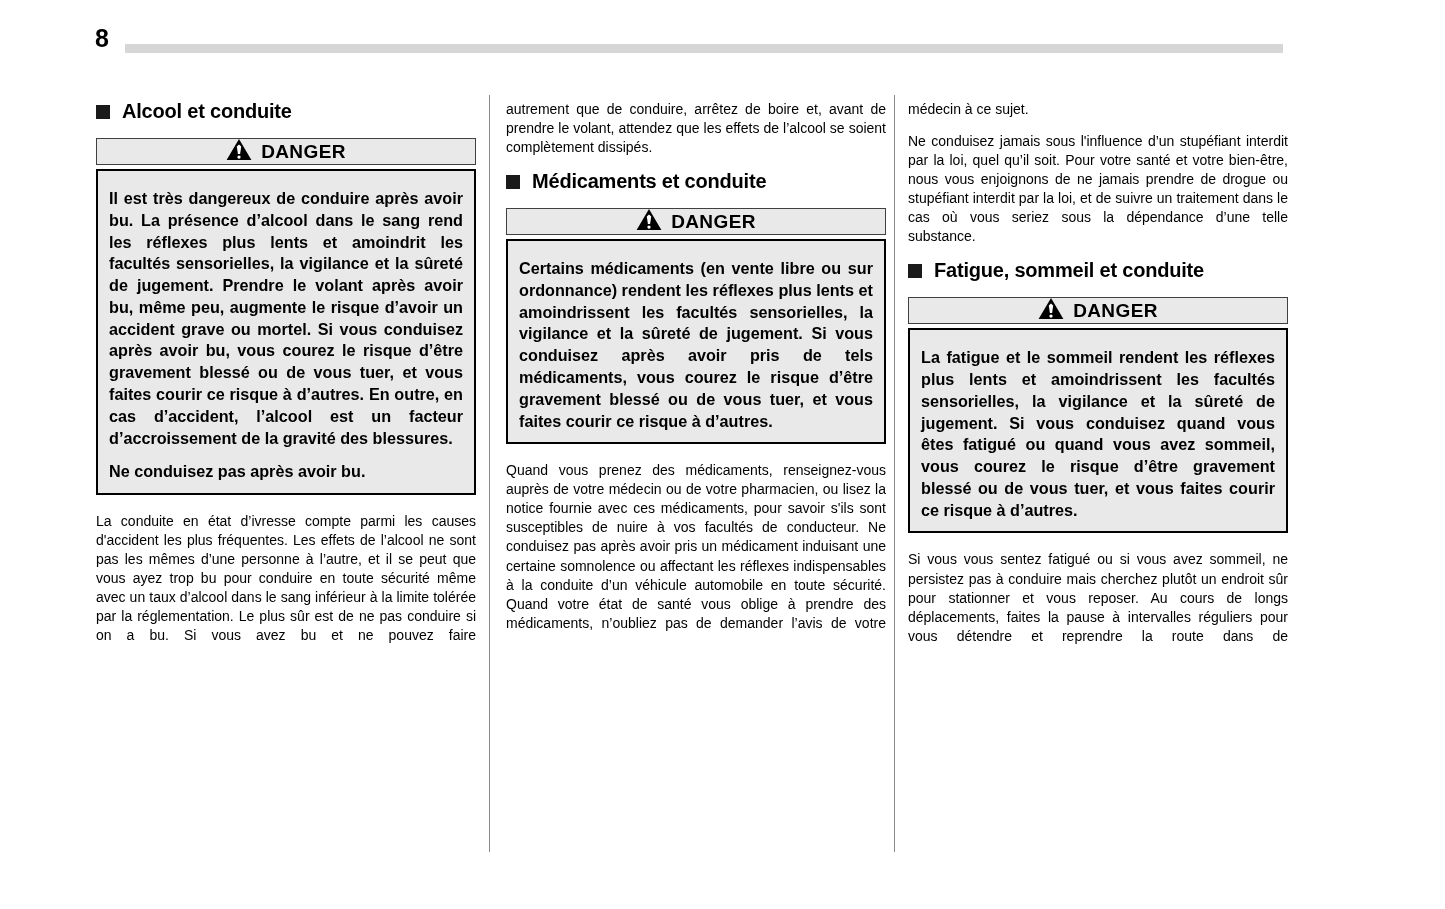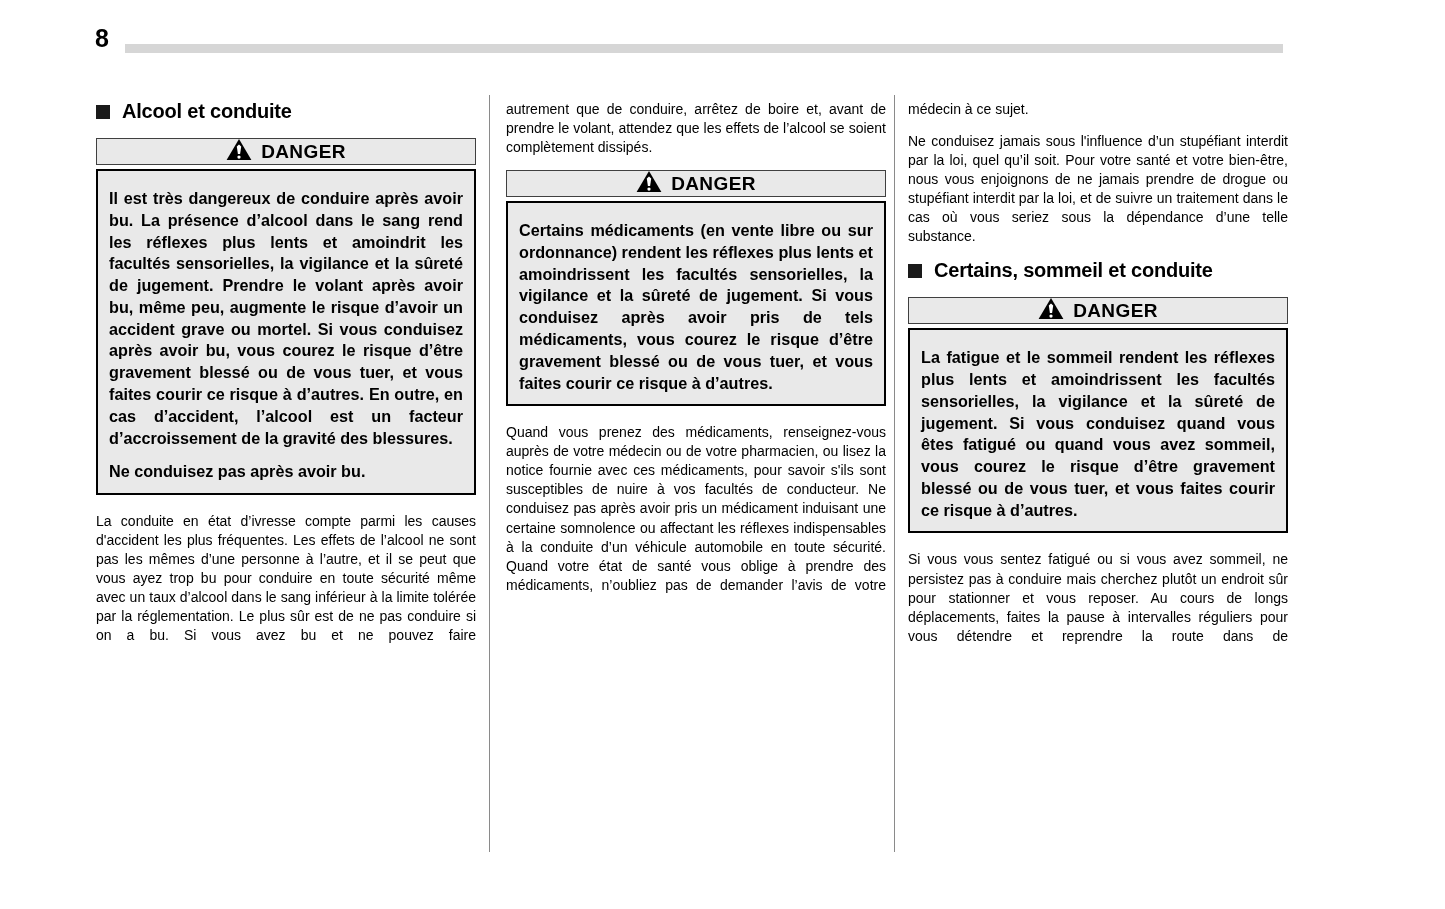--- a/index.html
+++ b/index.html
@@ -171,20 +171,24 @@
         </div>
         <div class="danger-body">
           <p class="danger-text">Il est très dangereux de conduire après avoir bu. La présence d’alcool dans le sang rend les réflexes plus lents et amoindrit les facultés sensorielles, la vigilance et la sûreté de jugement. Prendre le volant après avoir bu, même peu, augmente le risque d’avoir un accident grave ou mortel. Si vous conduisez après avoir bu, vous courez le risque d’être gravement blessé ou de vous tuer, et vous faites courir ce risque à d’autres. En outre, en cas d’accident, l’alcool est un facteur d’accroissement de la gravité des blessures.</p>
           <p class="danger-text">Ne conduisez pas après avoir bu.</p>
         </div>
       </div>
       <p class="body-text last flow-end">La conduite en état d’ivresse compte parmi les causes d'accident les plus fréquentes. Les effets de l’alcool ne sont pas les mêmes d’une personne à l’autre, et il se peut que vous ayez trop bu pour conduire en toute sécurité même avec un taux d’alcool dans le sang inférieur à la limite tolérée par la réglementation. Le plus sûr est de ne pas conduire si on a bu. Si vous avez bu et ne pouvez faire</p>
     </div>
   <div class="col col-2">
       <p class="body-text">autrement que de conduire, arrêtez de boire et, avant de prendre le volant, attendez que les effets de l’alcool se soient complètement dissipés.</p>
+      <div class="section-heading">
+        <span class="heading-bullet"></span>
+        <span>Médicaments et conduite</span>
+      </div>
       <div class="danger-block">
         <div class="danger-header">
           <div class="danger-header-inner">
             <span class="warn-tri"><svg width="26" height="23" viewBox="0 0 26 23" xmlns="http://www.w3.org/2000/svg">
                 <polygon points="13,1 25.4,22 0.6,22" fill="#000000"></polygon>
                 <polygon points="13,6.5 15.2,8.6 14.1,16.0 11.9,16.0 10.8,8.6" fill="#ffffff"></polygon>
                 <circle cx="13" cy="19.1" r="1.65" fill="#ffffff"></circle>
               </svg></span>
             <span class="danger-label">DANGER</span>
           </div>
@@ -193,21 +197,21 @@
           <p class="danger-text">Certains médicaments (en vente libre ou sur ordonnance) rendent les réflexes plus lents et amoindrissent les facultés sensorielles, la vigilance et la sûreté de jugement. Si vous conduisez après avoir pris de tels médicaments, vous courez le risque d’être gravement blessé ou de vous tuer, et vous faites courir ce risque à d’autres.</p>
         </div>
       </div>
       <p class="body-text last flow-end">Quand vous prenez des médicaments, renseignez-vous auprès de votre médecin ou de votre pharmacien, ou lisez la notice fournie avec ces médicaments, pour savoir s'ils sont susceptibles de nuire à vos facultés de conducteur. Ne conduisez pas après avoir pris un médicament induisant une certaine somnolence ou affectant les réflexes indispensables à la conduite d’un véhicule automobile en toute sécurité. Quand votre état de santé vous oblige à prendre des médicaments, n’oubliez pas de demander l’avis de votre</p>
     </div>
   <div class="col col-3">
       <p class="body-text">médecin à ce sujet.</p>
       <p class="body-text">Ne conduisez jamais sous l'influence d’un stupéfiant interdit par la loi, quel qu’il soit. Pour votre santé et votre bien-être, nous vous enjoignons de ne jamais prendre de drogue ou stupéfiant interdit par la loi, et de suivre un traitement dans le cas où vous seriez sous la dépendance d’une telle substance.</p>
       <div class="section-heading">
         <span class="heading-bullet"></span>
-        <span>Certains, sommeil et conduite</span>
+        <span>Fatigue, sommeil et conduite</span>
       </div>
       <div class="danger-block">
         <div class="danger-header">
           <div class="danger-header-inner">
             <span class="warn-tri"><svg width="26" height="23" viewBox="0 0 26 23" xmlns="http://www.w3.org/2000/svg">
                 <polygon points="13,1 25.4,22 0.6,22" fill="#000000"></polygon>
                 <polygon points="13,6.5 15.2,8.6 14.1,16.0 11.9,16.0 10.8,8.6" fill="#ffffff"></polygon>
                 <circle cx="13" cy="19.1" r="1.65" fill="#ffffff"></circle>
               </svg></span>
             <span class="danger-label">DANGER</span>

